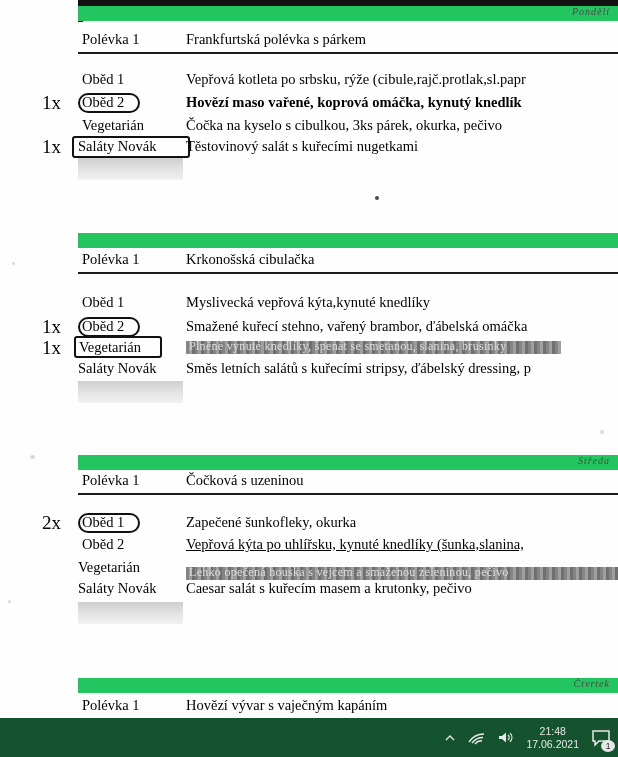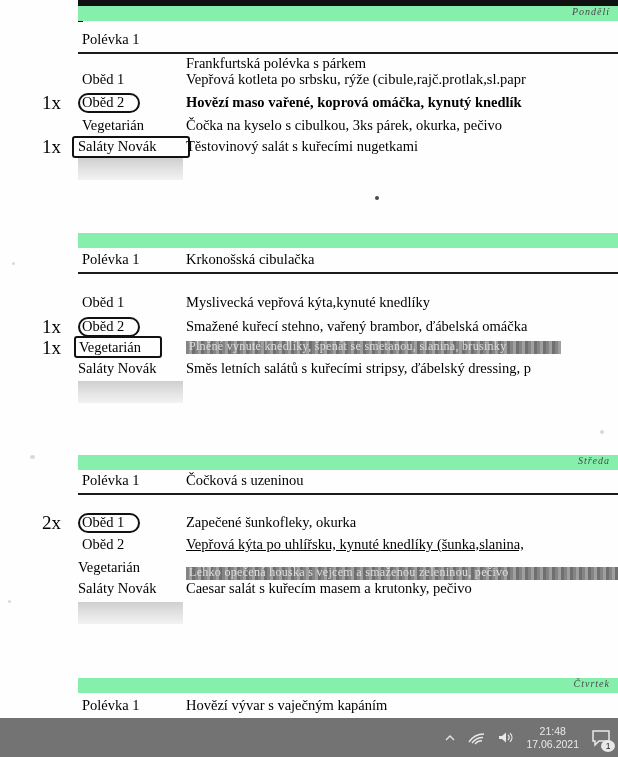--- a/index.html
+++ b/index.html
@@ -7,21 +7,21 @@
        font-family:"Liberation Serif",serif;color:#000;}
 
   
   #scan{position:absolute;left:0;top:0;width:618px;height:718px;overflow:hidden;
         background:#fefefe;}
 
   
   .speck{position:absolute;background:#d8d8d8;border-radius:50%;}
 
   
-  .daybar{position:absolute;left:78px;height:15px;background:#86efac;}
+  .daybar{position:absolute;left:78px;height:15px;background:#22c55e;}
   .daybar .dayname{position:absolute;right:8px;top:0px;color:#4a4a4a;
       font-family:"Liberation Serif",serif;font-size:10px;letter-spacing:1px;
       font-style:italic;}
 
   
   .rule{position:absolute;left:78px;height:2px;background:#1b1b1b;}
   .lbl{position:absolute;font-size:14.5px;}
   .desc{position:absolute;font-size:14.5px;left:186px;}
   .qty{position:absolute;font-size:19px;left:42px;font-family:"Liberation Serif",serif;}
 
@@ -40,21 +40,21 @@
   
   .smudge{position:absolute;left:78px;width:105px;height:22px;
       background:linear-gradient(180deg,#cfcfcf,#e4e4e4 55%,#f2f2f2);
       filter:blur(.4px);}
 
   
   .edge{position:absolute;background:#111;}
 
   
   #taskbar{position:absolute;left:0;bottom:0;width:618px;height:39px;
-           background:#737373;color:#e9e9e9;
+           background:#14532d;color:#e9e9e9;
            font-family:"Liberation Sans",sans-serif;}
   #tray{position:absolute;right:6px;top:0;height:39px;display:flex;align-items:center;
         gap:11px;}
   .tclock{display:flex;flex-direction:column;align-items:center;justify-content:center;
           line-height:1.15;font-size:10.5px;}
   .tbicon{display:flex;align-items:center;justify-content:center;}
   #notif{position:relative;width:22px;height:22px;}
   #notif .badge{position:absolute;right:-3px;bottom:-3px;min-width:12px;height:12px;
       background:#e8e8e8;color:#1f1f1f;border-radius:50%;font-size:8.5px;
       display:flex;align-items:center;justify-content:center;padding:0 1px;}
@@ -70,21 +70,21 @@
   <div class="speck" style="left:375px;top:196px;width:4px;height:4px;background:#4a4a4a;"></div>
   <div class="speck" style="left:12px;top:262px;width:3px;height:3px;"></div>
   <div class="speck" style="left:30px;top:455px;width:5px;height:4px;"></div>
   <div class="speck" style="left:8px;top:600px;width:3px;height:3px;"></div>
   <div class="speck" style="left:600px;top:430px;width:4px;height:4px;"></div>
 
   <div class="daybar" style="top:6px;width:540px;">
     <span class="dayname">Pondělí</span>
   </div>
   <div class="lbl" style="left:82px;top:31px;">Polévka 1</div>
-  <div class="desc" style="top:31px;margin-top:24px;">Frankfurtská polévka s párkem</div>
+  <div class="desc" style="top:31px;">Frankfurtská polévka s párkem</div>
   <div class="rule" style="top:52px;width:540px;"></div>
 
   <div class="lbl" style="left:82px;top:71px;">Oběd 1</div>
   <div class="desc" style="top:71px;">Vepřová kotleta po srbsku, rýže (cibule,rajč.protlak,sl.papr</div>
 
   <div class="qty" style="top:92px;">1x</div>
   <div class="boxed oval" style="left:78px;top:93px;width:62px;height:20px;"></div>
   <div class="lbl" style="left:82px;top:94px;">Oběd 2</div>
   <div class="desc" style="top:94px;font-weight:bold;">Hovězí maso vařené, koprová omáčka, kynutý knedlík</div>
 

